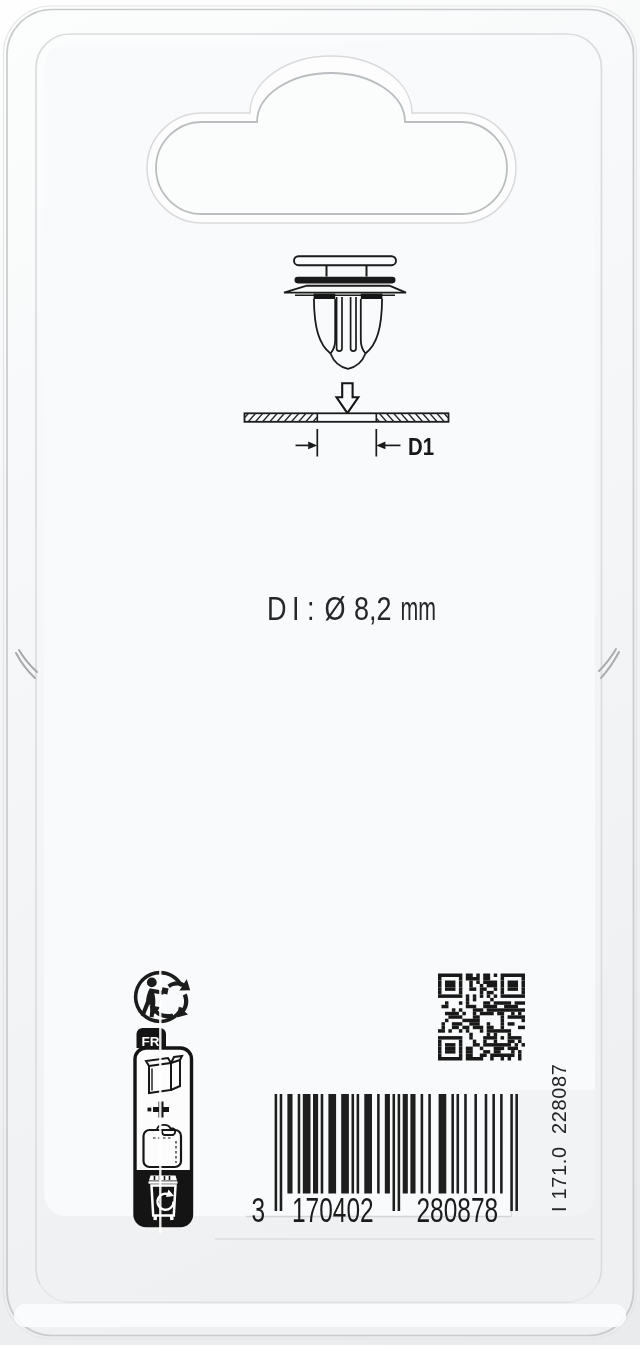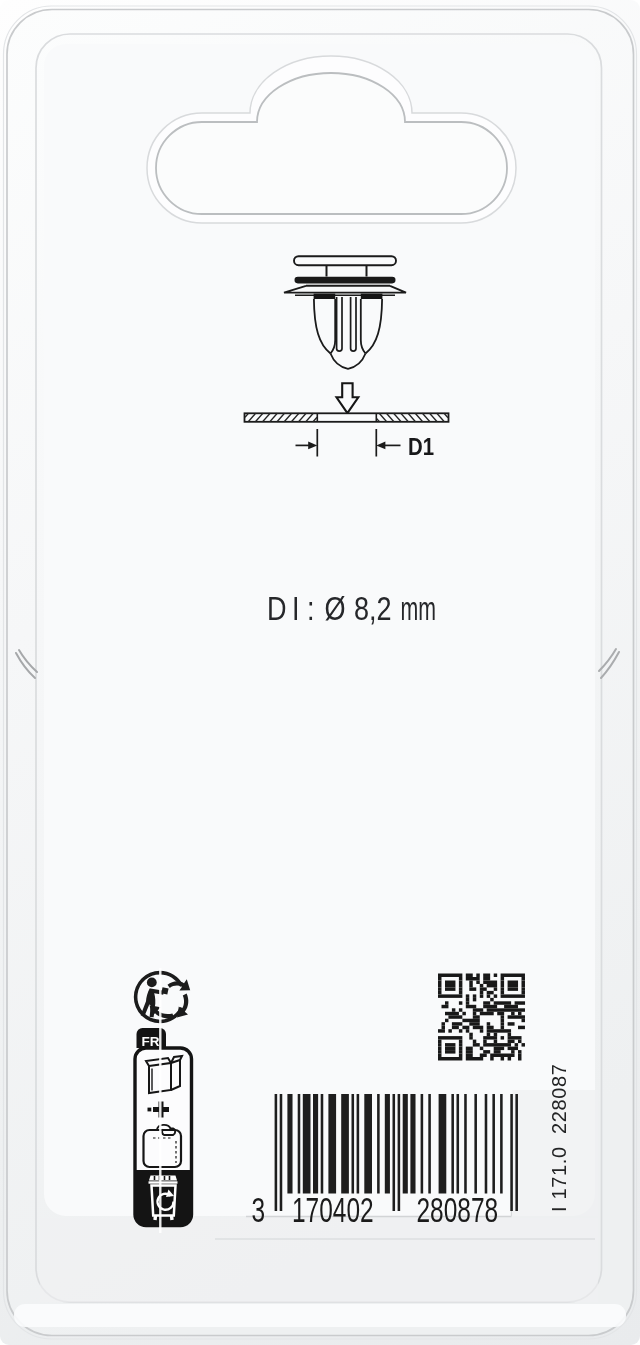--- a/index.html
+++ b/index.html
@@ -1,16 +1,16 @@
 <!DOCTYPE html>
 <html><head><meta charset="utf-8">
 <style>
 html,body{margin:0;padding:0;}
 body{width:640px;height:1345px;overflow:hidden;font-family:"Liberation Sans",sans-serif;}
-.page{position:relative;width:640px;height:1345px;background:linear-gradient(155deg,#fefefe 0%,#f6f7f8 35%,#edeff0 75%,#e9ebed 100%);border-radius:9px;}
+.page{position:relative;width:640px;height:1345px;background:linear-gradient(155deg,#fefefe 0%,#f6f7f8 35%,#edeff0 75%,#e9ebed 100%);}
 svg{position:absolute;left:0;top:0;}
 </style></head>
 <body>
 <div class="page">
 <svg width="640" height="1345" viewBox="0 0 640 1345">
 <defs>
 <linearGradient id="packg" x1="0" y1="0" x2="0.25" y2="1">
 <stop offset="0" stop-color="#fcfdfd"></stop>
           <stop offset="0.45" stop-color="#f6f7f8"></stop>
           <stop offset="1" stop-color="#eef0f1"></stop>

